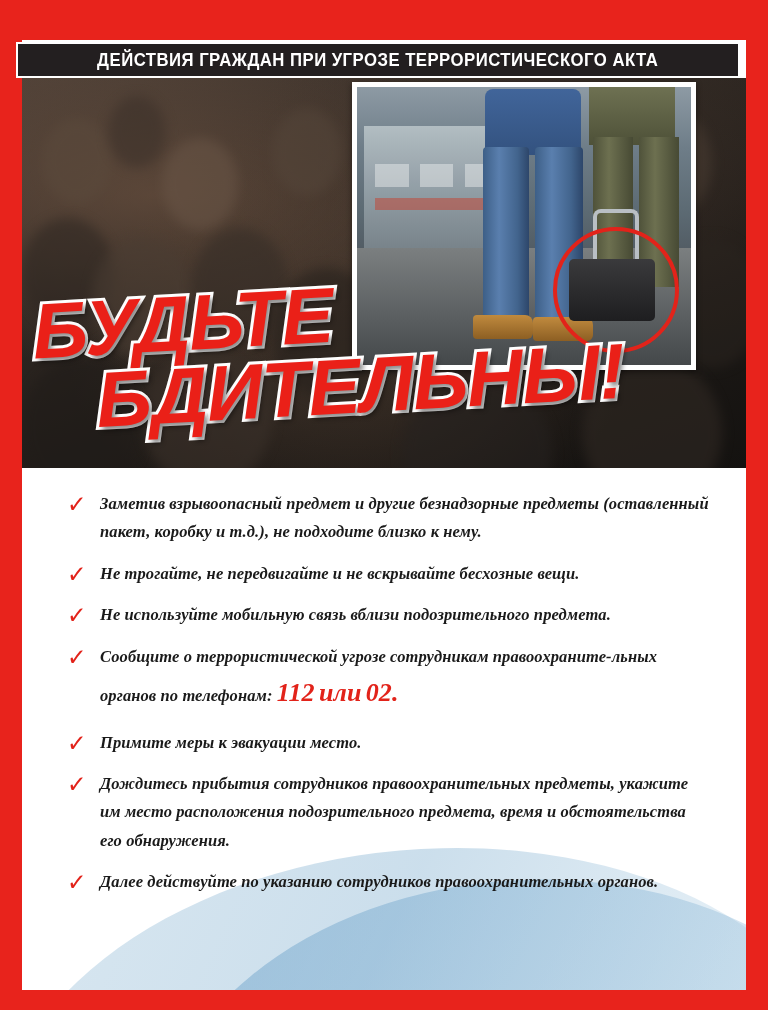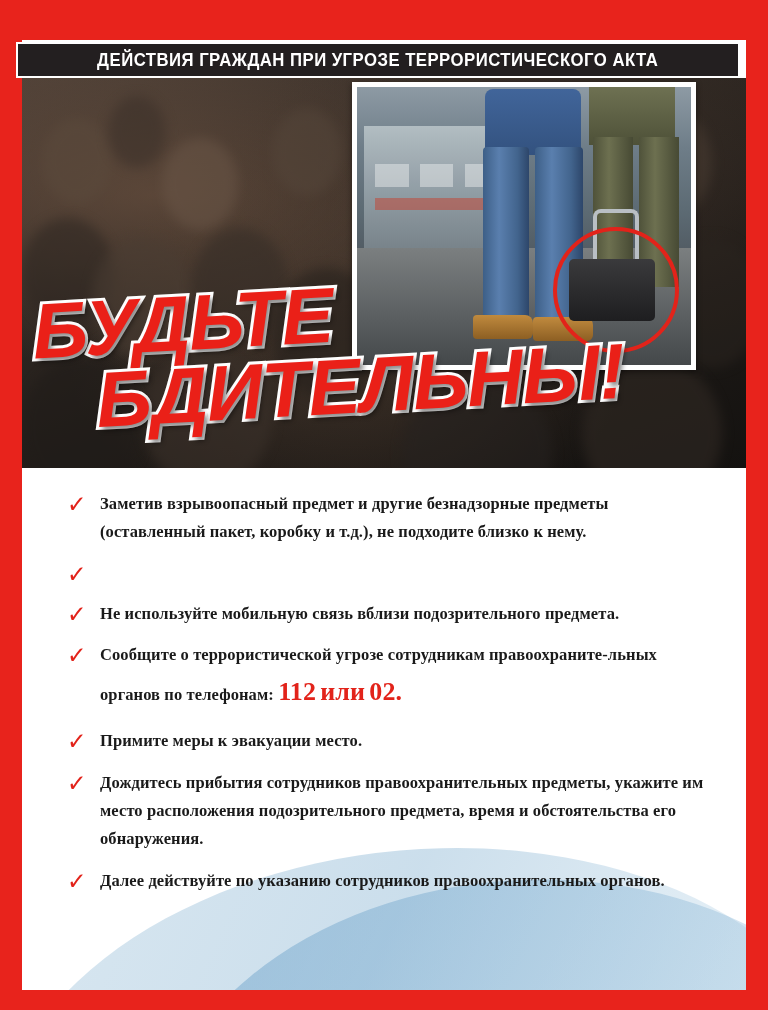--- a/index.html
+++ b/index.html
@@ -243,20 +243,21 @@
     margin-right: 8px;
     margin-top: 2px;
     color: #e2231a;
     font-size: 25px;
     line-height: 1;
     font-family: "Liberation Serif", serif;
     transform: scaleX(0.9) rotate(4deg);
   }
   .item-text {
     font-family: "Liberation Serif", serif;
+    font-style: italic;
     font-weight: bold;
     font-size: 16.5px;
     line-height: 1.72;
     color: #1a1a1a;
     letter-spacing: 0.1px;
   }
   .phones {
     color: #e2231a;
     font-size: 26px;
     font-weight: bold;
@@ -325,20 +326,21 @@
 
     <div class="list">
 
       <div class="item">
         <div class="check">✓</div>
         <div class="item-text">Заметив взрывоопасный предмет и другие безнадзорные предметы (оставленный пакет, коробку и т.д.), не подходите близко к нему.</div>
       </div>
 
       <div class="item">
         <div class="check">✓</div>
+        <div class="item-text">Не трогайте, не передвигайте и не вскрывайте бесхозные вещи.</div>
       </div>
 
       <div class="item">
         <div class="check">✓</div>
         <div class="item-text">Не используйте мобильную связь вблизи подозрительного предмета.</div>
       </div>
 
       <div class="item">
         <div class="check">✓</div>
         <div class="item-text"><span>Сообщите  о террористической угрозе сотрудникам правоохраните-льных органов по телефонам:</span>&nbsp;<span class="phones">112</span> <span class="phones sep">или</span> <span class="phones">02.</span></div>

